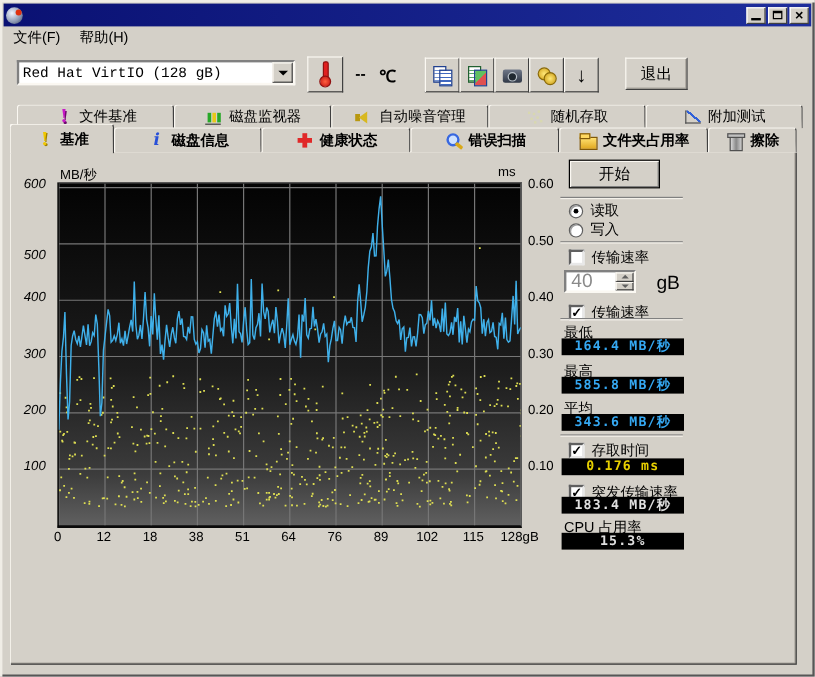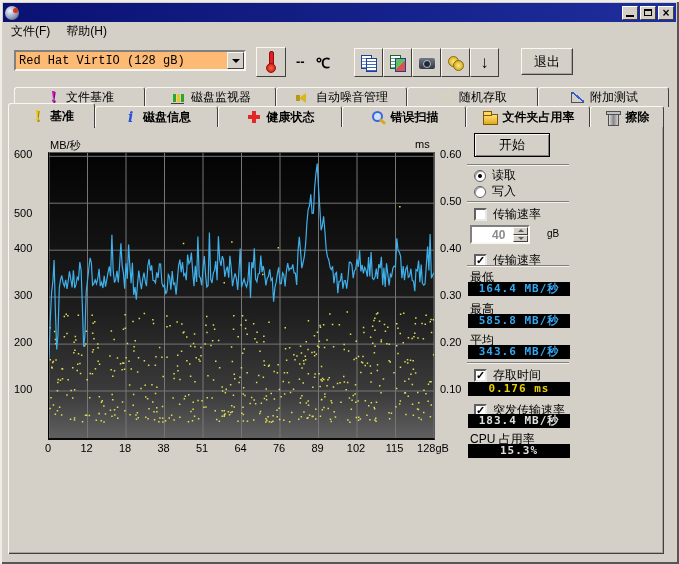--- a/index.html
+++ b/index.html
@@ -18,21 +18,21 @@
   .wbtn{width:16px;height:14px;background:#d4d0c8;border:1px solid;border-color:#fff #404040 #404040 #fff;
     position:relative;display:flex;align-items:center;justify-content:center;}
   .glyph-min{position:absolute;left:3px;bottom:2px;width:8px;height:2px;background:#000;}
   .glyph-max{width:8px;height:7px;border:1px solid #000;border-top-width:2px;}
   .glyph-close{font-weight:bold;font-size:12px;line-height:1;}
   
   .menubar{position:absolute;left:3px;top:22px;right:3px;height:19px;display:flex;align-items:center;font-size:12px;}
   .menuitem{padding:2px 8px;cursor:default;}
   
   .toolbar{position:absolute;left:0;top:44px;width:679px;height:38px;}
-  .combo{position:absolute;left:14px;top:6px;width:232px;height:21px;background:#fdba74;
+  .combo{position:absolute;left:14px;top:6px;width:232px;height:21px;background:#ffffff;
     border:2px solid;border-color:#808080 #fbf8f2 #fbf8f2 #808080;display:flex;align-items:center;}
   .combo-value{font-family:"Liberation Mono",monospace;font-size:12px;padding-left:3px;white-space:nowrap;}
   .combo-btn{margin-left:auto;width:17px;height:100%;background:#d4d0c8;border:1px solid;
     border-color:#fbf8f2 #404040 #404040 #fbf8f2;display:flex;align-items:center;justify-content:center;}
   .arrow-down{width:0;height:0;border-left:4px solid transparent;border-right:4px solid transparent;border-top:4px solid #000;}
   .tbtn{background:#d4d0c8;border:1px solid;border-color:#fbf8f2 #404040 #404040 #fbf8f2;
     display:flex;align-items:center;justify-content:center;padding:0;}
   .thermo-btn{position:absolute;left:256px;top:3px;width:30px;height:30px;}
   .thermo{width:18px;height:24px;position:relative;display:inline-block;}
   .thermo::before{content:"";position:absolute;width:3px;height:13px;background:#e02020;border:1px solid #901010;border-radius:2px;left:7px;top:1px;}
@@ -85,21 +85,21 @@
     box-shadow:4px 1px 0 #d8d8b0,8px -1px 0 #d8d8b0,2px 5px 0 #d8d8b0,7px 4px 0 #d8d8b0,10px 7px 0 #d8d8b0,5px 8px 0 #d8d8b0;}
   .ticon-extra-tests::before{width:12px;height:10px;border-left:1px solid #505050;border-bottom:1px solid #505050;left:2px;top:2px;
     background:linear-gradient(to top right,transparent 44%,#3060d8 44%,#3060d8 56%,transparent 56%);}
   
   .tabpage{position:absolute;left:8px;top:126px;width:656px;height:428px;background:#d4d0c8;z-index:2;
     box-shadow:inset 1px 1px 0 #fbf8f2, inset -1px -1px 0 #404040, inset -2px -2px 0 #a8a49c;}
   .axis-unit{position:absolute;font-size:11px;}
   .axis-unit.left{left:42px;top:12px;}
   .axis-unit.right{left:407px;top:12px;}
   .tick{position:absolute;font-size:11px;white-space:nowrap;}
-  .ytickL{left:6px;width:30px;text-align:left;}
+  .ytickL{left:6px;width:30px;text-align:center;font-style:italic;}
   .ytickR{left:432px;width:36px;text-align:left;}
   .xtick{width:44px;text-align:center;}
   .plotwrap{position:absolute;left:40px;top:26px;width:387px;height:288px;
     border:1px solid #585858;border-left:1px solid #000;border-bottom:2px solid #0a0a0a;background:#000;}
   .plotwrap svg{display:block;}
   
   .startbtn{position:absolute;left:466px;top:7px;width:76px;height:24px;font-size:13px;
     font-family:"Liberation Sans",sans-serif;background:#d4d0c8;border:1px solid #000;
     box-shadow:inset 1px 1px 0 #fbf8f2, inset -1px -1px 0 #808080;}
   .sep{position:absolute;left:459px;width:102px;height:0;border-top:1px solid #808080;border-bottom:1px solid #f4f1ea;}
@@ -108,27 +108,27 @@
   .r1{left:466px;top:41px}.r2{left:466px;top:57px}
   .c1{left:466px;top:80px}.c2{left:466px;top:126px}.c3{left:466px;top:241px}.c4{left:466px;top:276px}
   .radio{width:12px;height:12px;border-radius:50%;background:#fff;border:1px solid #606060;
     box-shadow:inset 1px 1px 0 #a0a0a0;position:relative;flex:0 0 auto;}
   .radio.selected::after{content:"";position:absolute;width:4px;height:4px;background:#000;border-radius:50%;left:3px;top:3px;}
   .checkbox{width:13px;height:13px;background:#fff;border:2px solid;border-color:#606060 #e8e8e8 #e8e8e8 #606060;
     position:relative;flex:0 0 auto;}
   .checkbox.checked::after{content:"✓";position:absolute;font-weight:bold;font-size:11px;left:0;top:-2px;color:#000;}
   .spinbox{position:absolute;left:462px;top:99px;width:60px;height:19px;background:#fff;
     border:2px solid;border-color:#808080 #fbf8f2 #fbf8f2 #808080;display:flex;align-items:center;}
-  .spin-value{font-size:12px;color:#8a8a8a;padding-left:20px;font-weight:bold;}
+  .spin-value{font-size:16px;color:#8a8a8a;padding-left:4px;}
   .spin-btns{margin-left:auto;width:15px;height:100%;display:flex;flex-direction:column;}
   .spin-up,.spin-down{flex:1;background:#d4d0c8;border:1px solid;border-color:#fbf8f2 #404040 #404040 #fbf8f2;
     display:flex;align-items:center;justify-content:center;}
   .arr-up{width:0;height:0;border-left:3px solid transparent;border-right:3px solid transparent;border-bottom:3px solid #606060;display:inline-block;}
   .arr-dn{width:0;height:0;border-left:3px solid transparent;border-right:3px solid transparent;border-top:3px solid #606060;display:inline-block;}
-  .gb-label{position:absolute;left:539px;top:102px;font-size:10px;}
+  .gb-label{position:absolute;left:539px;top:102px;font-size:16px;}
   .plabel{position:absolute;font-size:12px;}
   .l-min{left:462px;top:143px}.l-max{left:462px;top:175px}.l-avg{left:462px;top:206px}.l-cpu{left:462px;top:305px}
   .lcd{position:absolute;left:460px;width:102px;height:14px;background:#000;text-align:center;
     font-family:"DejaVu Sans Mono",monospace;font-weight:bold;font-size:11px;line-height:14px;letter-spacing:1px;white-space:nowrap;}
   .lcd-blue{color:#35a8f2;}
   .lcd-yellow{color:#e8d000;}
   .lcd-white{color:#e0e0e0;}
   .lcd-min{top:156px}.lcd-max{top:188px}.lcd-avg{top:219px}.lcd-access{top:256px}.lcd-burst{top:288px}.lcd-cpu{top:318px}
 </style>
 </head>

